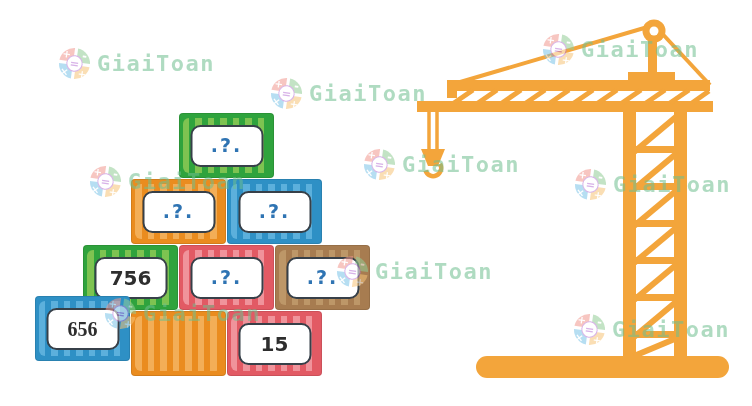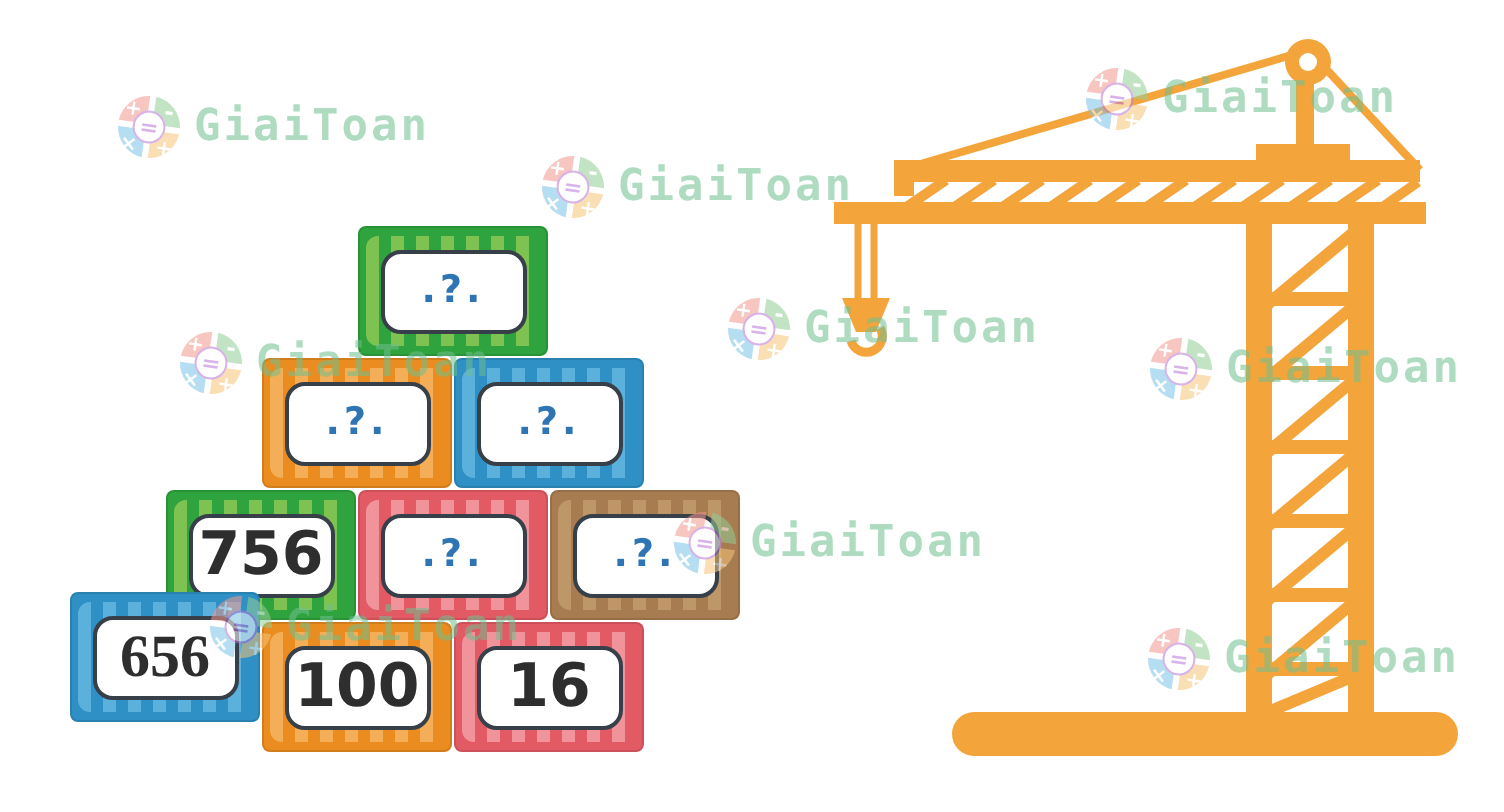--- a/index.html
+++ b/index.html
@@ -13,21 +13,21 @@
   .block[data-color="blue"]  {--body:#2E90C5;--stripe:#5CB0DC;}
   .block[data-color="orange"]{--body:#EA8C1F;--stripe:#F3AE57;}
   .block[data-color="pink"]  {--body:#E25A64;--stripe:#F0939B;}
   .block[data-color="brown"] {--body:#A77C50;--stripe:#BD9768;}
   .block{background:var(--body);}
   .stripes{position:absolute;left:4px;right:4px;top:5px;bottom:5px;border-radius:6px;
            background-image:repeating-linear-gradient(to right,var(--stripe) 0 6.5px,transparent 6.5px 12.5px);}
   .plate{position:absolute;left:50%;top:50%;transform:translate(-50%,-50%);
          width:69px;height:38px;background:#ffffff;border:2.5px solid #374049;border-radius:10px;
          display:flex;align-items:center;justify-content:center;}
-  .plate .val{font-weight:bold;font-size:30px;color:#2e2e2e;line-height:1;letter-spacing:0;}
+  .plate .val{font-weight:bold;font-size:20px;color:#2e2e2e;line-height:1;letter-spacing:0;}
   .plate[data-kind="unknown"] .val{color:#2F74B3;font-size:19px;letter-spacing:2px;}
 
   
   .crane{position:absolute;left:400px;top:8px;width:352px;height:382px;}
   .crane .fill{fill:#F3A53B;}
   .crane .stroke{stroke:#F3A53B;fill:none;}
 
   
   .wm{position:absolute;display:flex;align-items:center;gap:5px;opacity:.55;pointer-events:none;z-index:9;}
   .wm svg{transform:rotate(8deg);flex:0 0 auto;}
@@ -152,28 +152,25 @@
   </div>
 
   <div class="block" style="left:35px;top:296px;font-family:Liberation Serif, serif;" data-color="blue">
     <div class="stripes"></div>
     <div class="plate" data-kind="number">
       <span class="val">656</span>
     </div>
   </div>
   <div class="block" style="left:131px;top:311px;" data-color="orange">
     <div class="stripes"></div>
+  </div>
+  <div class="block" style="left:227px;top:311px;" data-color="pink">
+    <div class="stripes"></div>
     <div class="plate" data-kind="number">
-      <span class="val">100</span>
-    </div>
-  </div>
-  <div class="block" style="left:227px;top:311px;" data-color="pink">
-    <div class="stripes"></div>
-    <div class="plate" data-kind="number">
-      <span class="val">16</span>
+      <span class="val">15</span>
     </div>
   </div>
 
   <div class="wm" style="left:57px;top:46px;">
     <svg width="35" height="35">
         <use href="#wm-logo"></use>
       </svg>
     <span class="wm-text">GiaiToan</span>
   </div>
   <div class="wm" style="left:269px;top:76px;">

